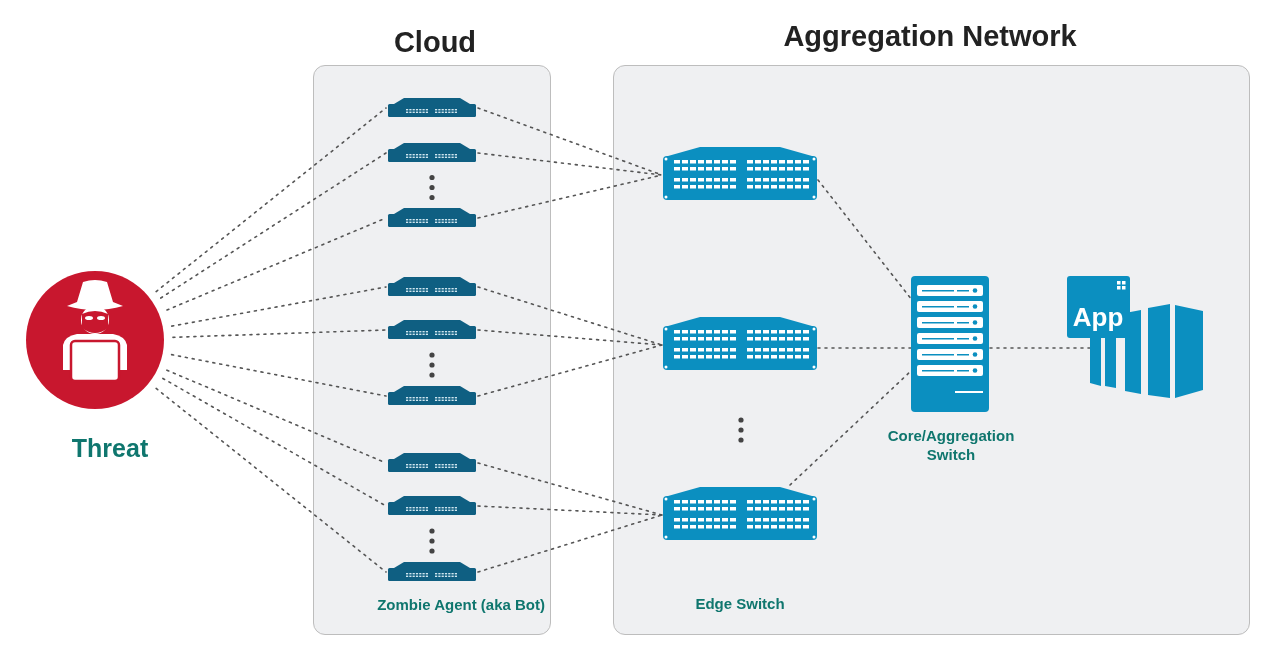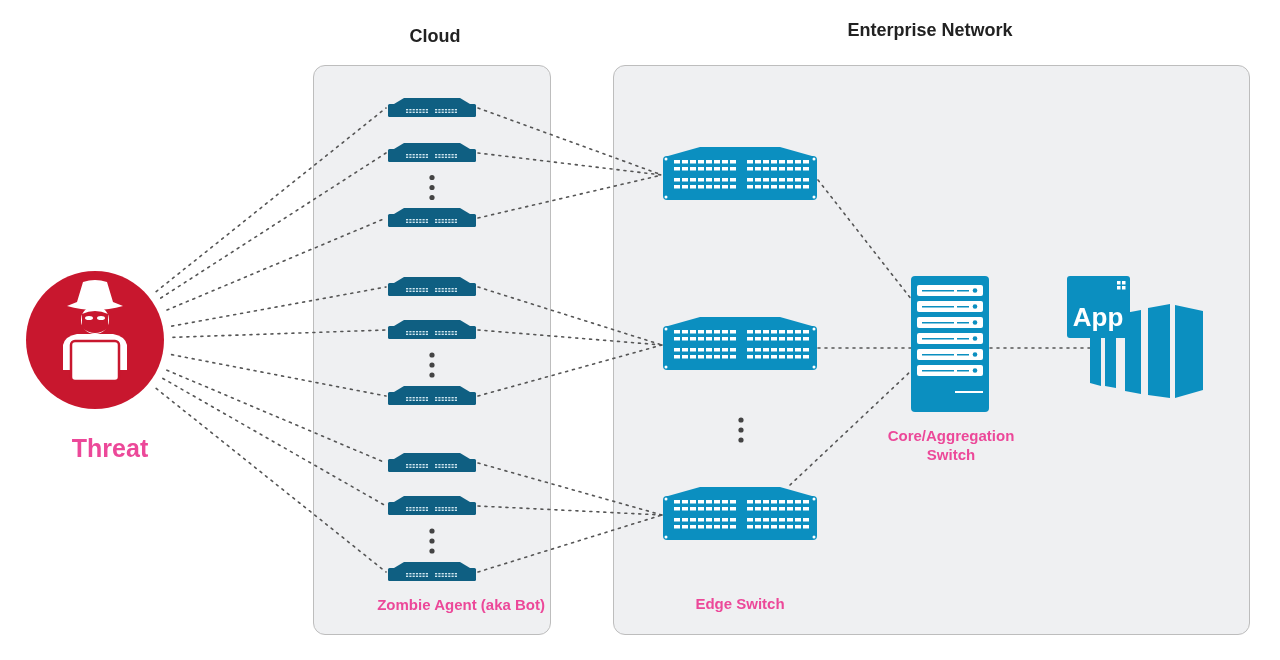--- a/index.html
+++ b/index.html
@@ -1,27 +1,27 @@
 <!DOCTYPE html>
 <html><head>
 <meta charset="utf-8">
 <style>
   html, body { margin: 0; padding: 0; background: #ffffff; }
   body { width: 1280px; height: 660px; position: relative; overflow: hidden;
          font-family: "Liberation Sans", sans-serif; color: #222; }
-  .title { position: absolute; font-weight: bold; font-size: 18px; color: #222; text-align: center; }
-  .label { position: absolute; font-weight: bold; font-size: 15px; color: #ec4899; text-align: center; }
+  .title { position: absolute; font-weight: bold; font-size: 29px; color: #222; text-align: center; }
+  .label { position: absolute; font-weight: bold; font-size: 15px; color: #0f766e; text-align: center; }
   .panel { position: absolute; background: #eff0f2; border: 1.5px solid #bdbdbd; border-radius: 12px; box-sizing: border-box; }
   svg#diagram { position: absolute; left: 0; top: 0; }
 </style>
 </head>
 <body>
 
 <div class="title" style="left:380px; top:26px; width:110px;">Cloud</div>
-<div class="title" style="left:780px; top:20px; width:300px;">Enterprise Network</div>
+<div class="title" style="left:780px; top:20px; width:300px;">Aggregation Network</div>
 
 <div class="panel" style="left:313px; top:65px; width:238px; height:570px;"></div>
 <div class="panel" style="left:613px; top:65px; width:637px; height:570px;"></div>
 
 <svg id="diagram" width="1280" height="660">
   <g id="links">
       <line x1="156.15134200886013" y1="291.5798247574896" x2="386" y2="108" stroke="#555555" stroke-width="1.6" stroke-dasharray="2 5" stroke-linecap="round"></line>
       <line x1="160.75009761556623" y1="298.0366271190755" x2="386" y2="153" stroke="#555555" stroke-width="1.6" stroke-dasharray="2 5" stroke-linecap="round"></line>
       <line x1="167.00726884972414" y1="310.017451195678" x2="386" y2="218" stroke="#555555" stroke-width="1.6" stroke-dasharray="2 5" stroke-linecap="round"></line>
       <line x1="171.75439592538547" y1="326.11609903056166" x2="386" y2="287" stroke="#555555" stroke-width="1.6" stroke-dasharray="2 5" stroke-linecap="round"></line>

